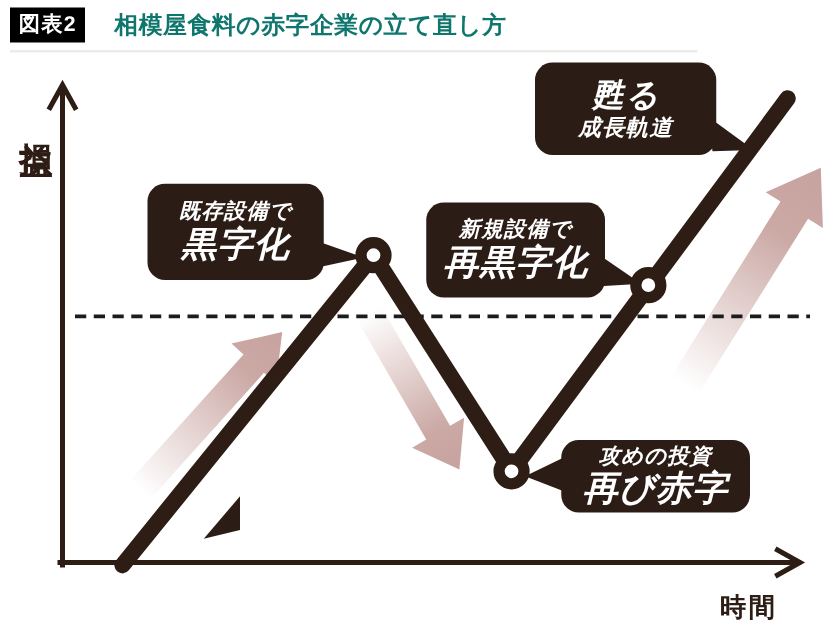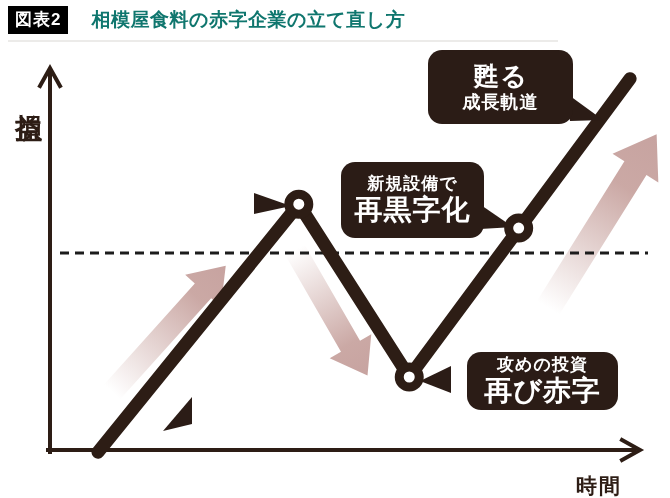--- a/index.html
+++ b/index.html
@@ -24,21 +24,21 @@
   .tail{fill:#2b1c16;}
   
   .axis-label{position:absolute;color:#2d1d15;font-weight:bold;z-index:4;}
   #ylabel{left:11px;top:92px;font-size:27px;line-height:1.25;letter-spacing:1px;
     writing-mode:vertical-rl;text-orientation:upright;}
   #xlabel{left:576px;top:456px;font-size:21px;letter-spacing:2px;margin-top:16px;}
   
   .bubble{
     position:absolute;background:#2b1c16;color:#fff;border-radius:14px;z-index:6;
     display:flex;flex-direction:column;align-items:center;justify-content:center;
-    text-align:center;font-weight:bold;
+    text-align:center;font-weight:bold;font-style:italic;
   }
   .bubble .small{font-size:17px;line-height:1.2;letter-spacing:1px;}
   .bubble .big{font-size:28px;line-height:1.15;letter-spacing:1px;}
   .bubble.both-big .small{font-size:26px;}
   .bubble.both-big .big{font-size:18px;}
 </style>
 </head>
 <body>
 
 <div id="stage">
@@ -96,30 +96,34 @@
     <g id="nodes">
         <circle cx="298.8" cy="204.196" r="10" class="node"></circle>
         <circle cx="409.24" cy="377.002" r="10" class="node"></circle>
         <circle cx="518.676" cy="228.1" r="10" class="node"></circle>
       </g>
   </svg>
 
   <div id="ylabel" class="axis-label">損益</div>
   <div id="xlabel" class="axis-label">時間</div>
 
+  <div class="bubble" style="left:118px;top:147px;width:141px;height:77px;">
+    <span class="small">既存設備で</span>
+    <span class="big">黒字化</span>
+  </div>
 
   <div class="bubble" style="left:341px;top:162px;width:143px;height:76px;">
     <span class="small">新規設備で</span>
     <span class="big">再黒字化</span>
   </div>
 
   <div class="bubble both-big" style="left:428px;top:50px;width:145px;height:74px;">
     <span class="small">甦る</span>
     <span class="big">成長軌道</span>
   </div>
 
 
-  <div class="bubble" style="left:467px;top:352px;width:151px;height:58px;">
+  <div class="bubble" style="left:449px;top:352px;width:151px;height:58px;">
     <span class="small">攻めの投資</span>
     <span class="big">再び赤字</span>
   </div>
 
 </div>
 
 </body></html>

